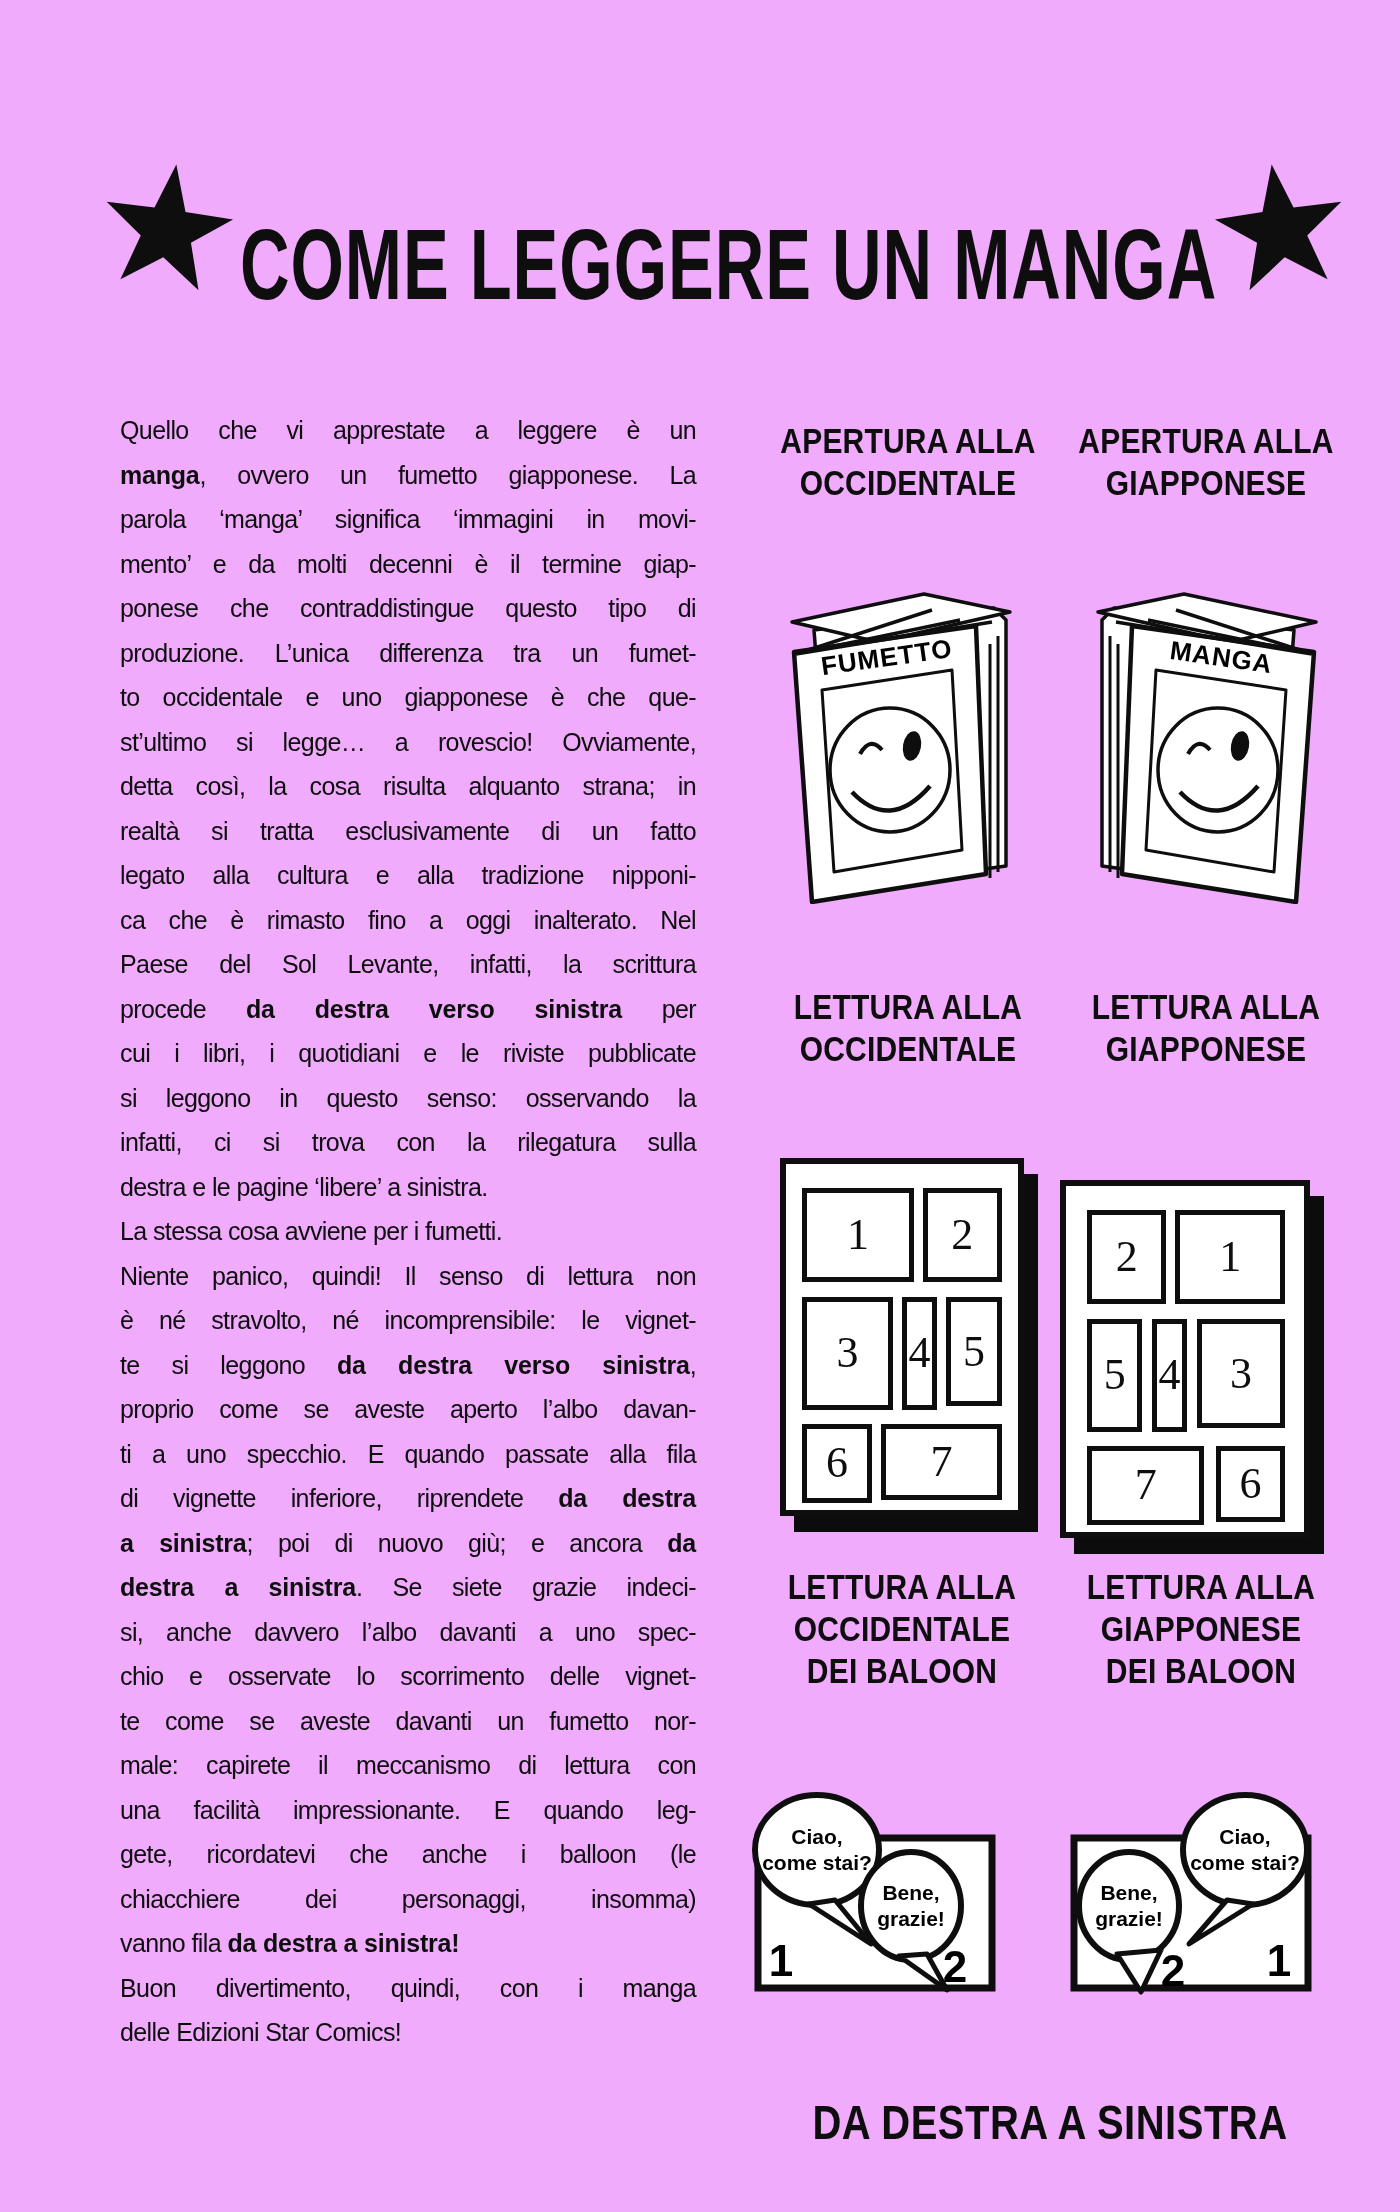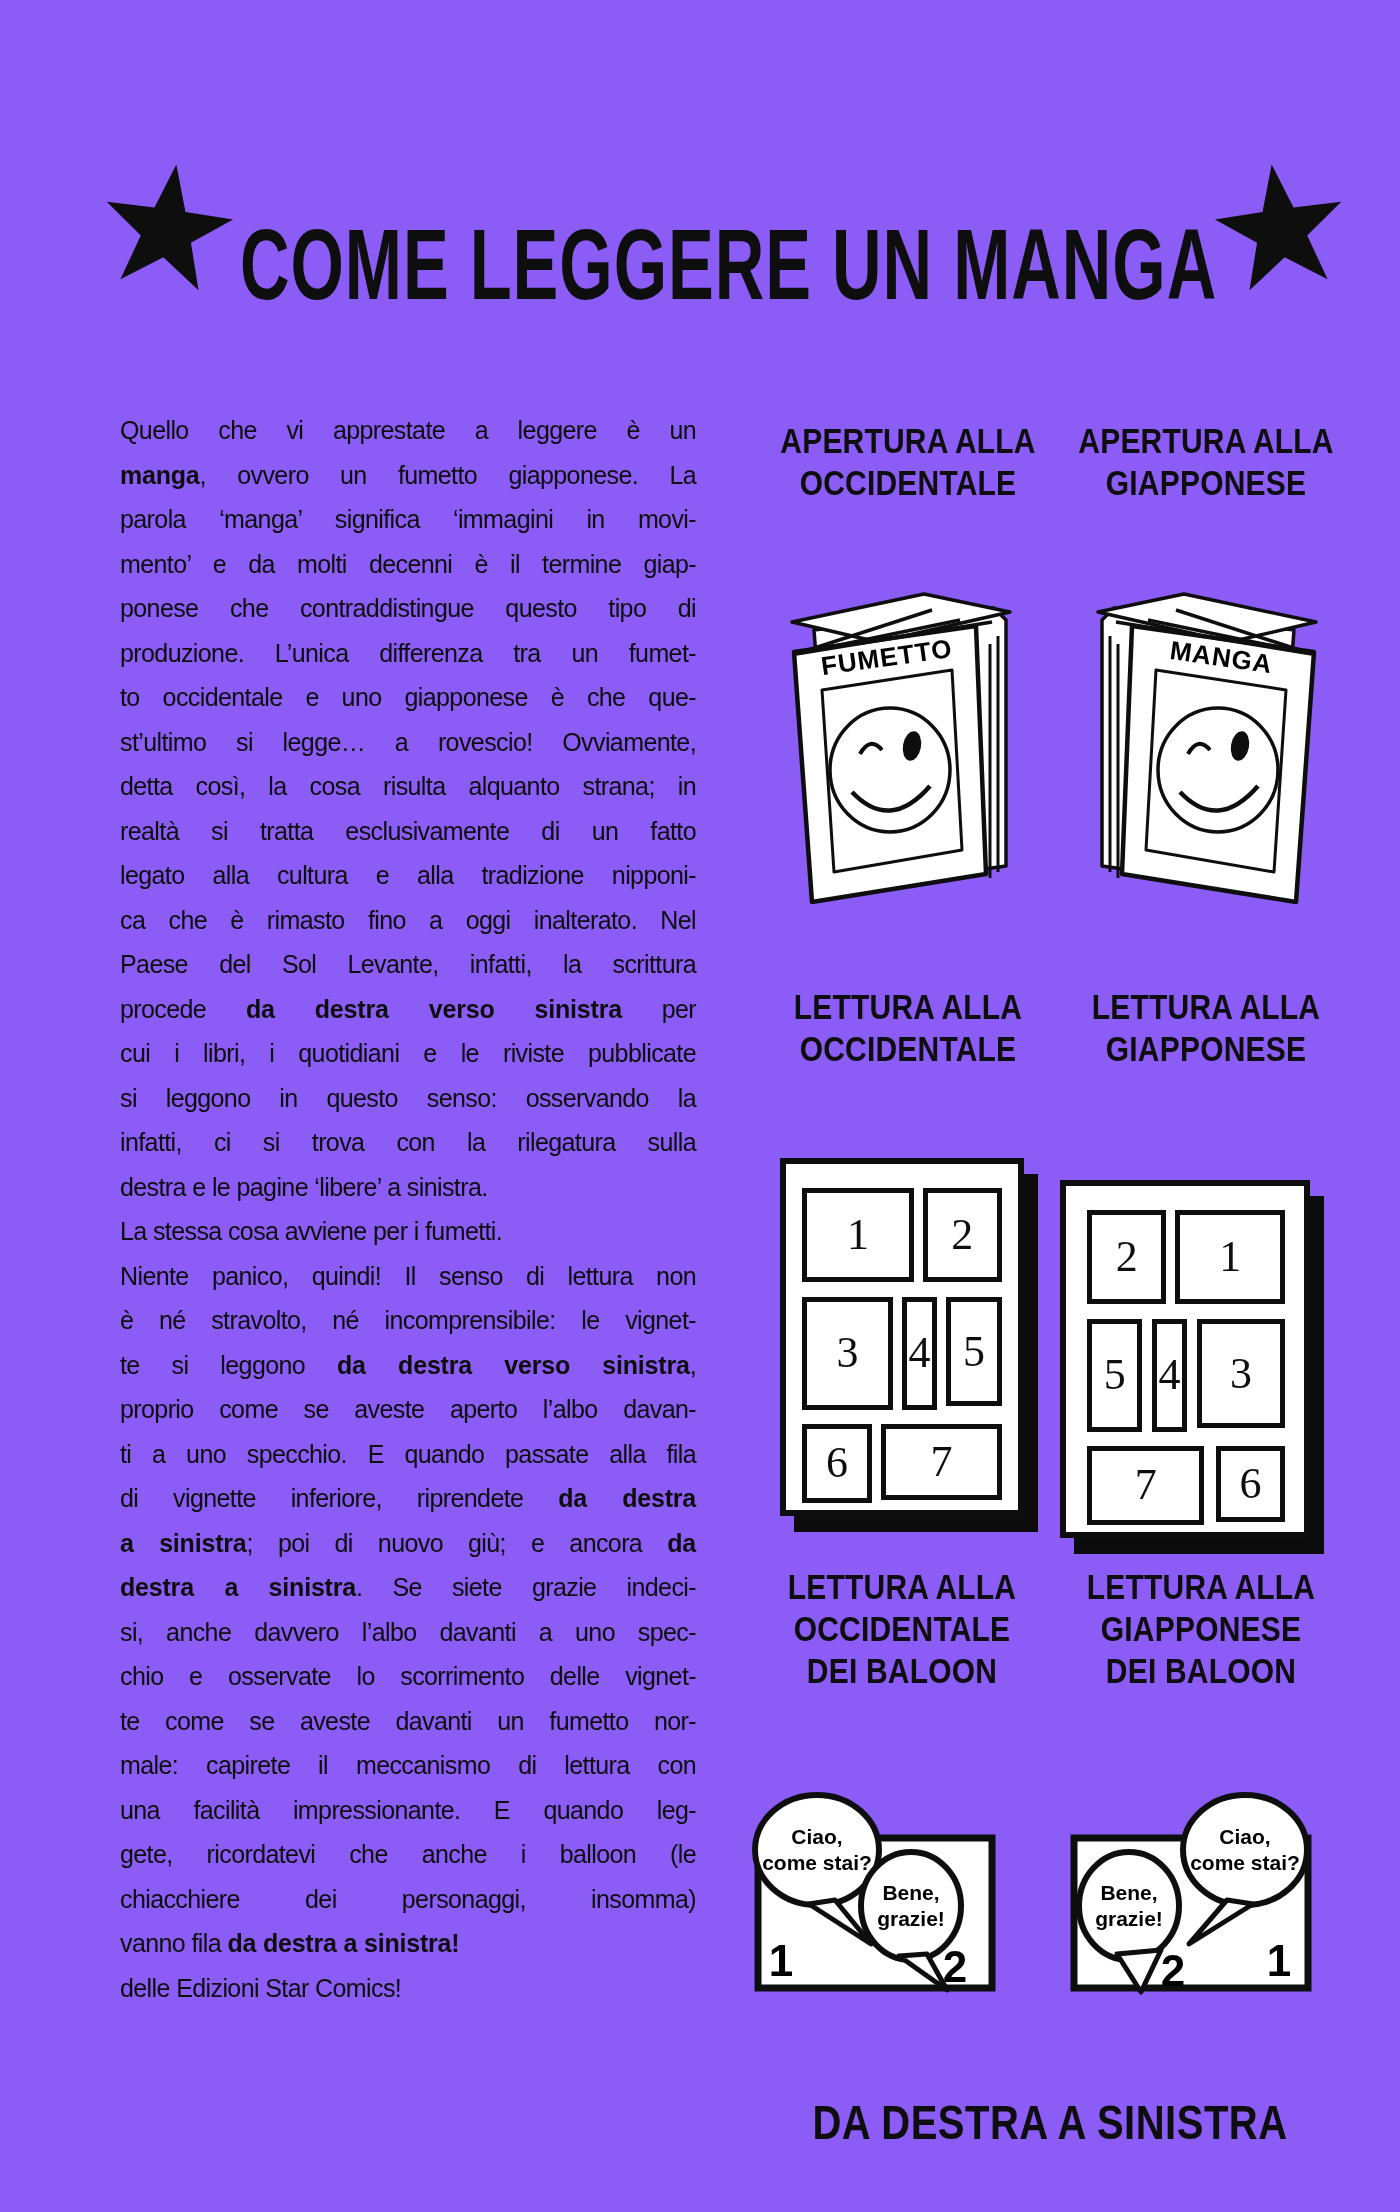--- a/index.html
+++ b/index.html
@@ -1,16 +1,16 @@
 <!DOCTYPE html>
 <html><head>
 <meta charset="utf-8">
 <style>
   html,body{margin:0;padding:0;background:#e8e8e4;}
-  #page{position:relative;width:1400px;height:2212px;background:#8b5cf6;color:#0e0e0e;
+  #page{position:relative;width:1400px;height:2212px;background:#f0abfc;color:#0e0e0e;
         font-family:"Liberation Sans",sans-serif;overflow:hidden;}
   
   .star{position:absolute;top:160px;width:138px;height:142px;}
   #star-left{left:98px;}
   #star-right{left:1212px;}
   .title-wrap{position:absolute;left:230px;top:208px;width:980px;text-align:center;}
   .title-text{display:inline-block;font-weight:900;font-size:70px;letter-spacing:1px;
               transform:scale(0.98,1.42);transform-origin:center top;white-space:nowrap;}
   
   #body-col{position:absolute;left:120px;top:408px;width:576px;font-size:25px;
@@ -96,20 +96,21 @@
       <div class="bline just"><b>a sinistra</b><span>; poi di nuovo giù; e ancora </span><b>da</b></div>
       <div class="bline just"><b>destra a sinistra</b><span>. Se siete grazie indeci-</span></div>
       <div class="bline just"><span>si, anche davvero l’albo davanti a uno spec-</span></div>
       <div class="bline just"><span>chio e osservate lo scorrimento delle vignet-</span></div>
       <div class="bline just"><span>te come se aveste davanti un fumetto nor-</span></div>
       <div class="bline just"><span>male: capirete il meccanismo di lettura con</span></div>
       <div class="bline just"><span>una facilità impressionante. E quando leg-</span></div>
       <div class="bline just"><span>gete, ricordatevi che anche i balloon (le</span></div>
       <div class="bline just"><span>chiacchiere dei personaggi, insomma)</span></div>
       <div class="bline"><span>vanno fila </span><b>da destra a sinistra</b><b>!</b></div>
+      <div class="bline just"><span>Buon divertimento, quindi, con i manga</span></div>
       <div class="bline"><span>delle Edizioni Star Comics!</span></div>
     </div>
 
   <div class="hdr" id="hdr-ap-occ">
       <div>APERTURA ALLA</div>
       <div>OCCIDENTALE</div>
     </div>
   <div class="hdr" id="hdr-ap-gia">
       <div>APERTURA ALLA</div>
       <div>GIAPPONESE</div>

